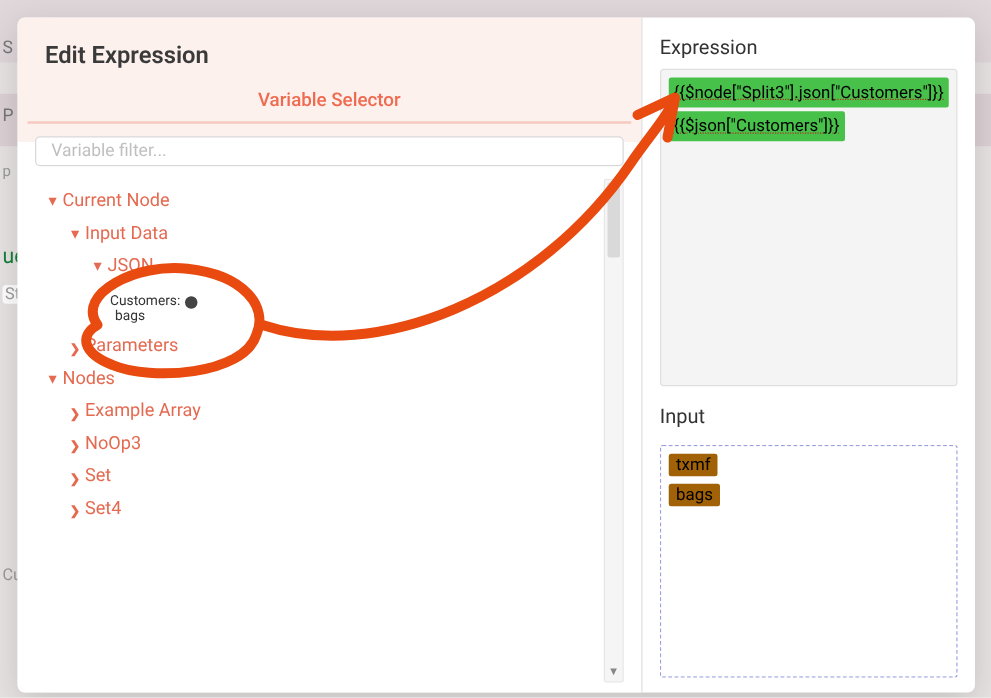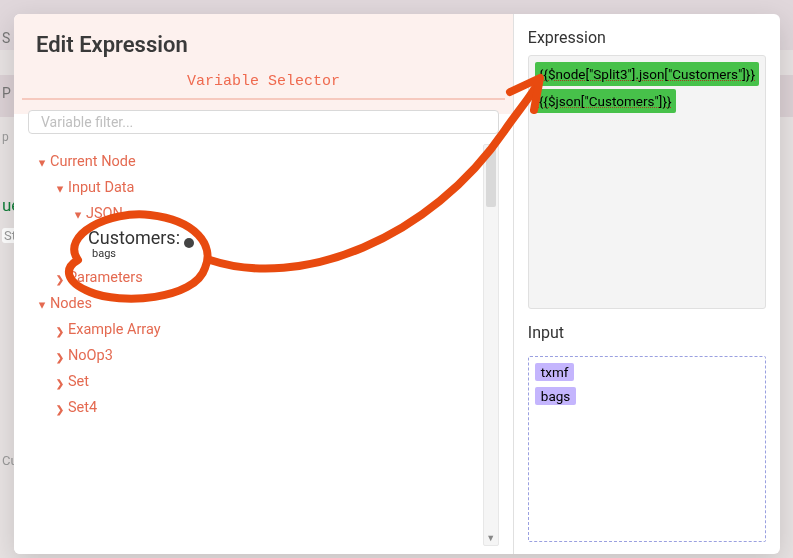--- a/index.html
+++ b/index.html
@@ -13,25 +13,25 @@
   .modal {
     position:absolute; left:14px; top:14px; width:766px; height:540px;
     background:#fff; border-radius:6px; box-shadow:0 8px 28px rgba(0,0,0,0.15);
     display:flex; overflow:hidden;
   }
   .left-pane {
     width:513px; display:flex; flex-direction:column; border-right:1px solid #e0e0e0;
     background:linear-gradient(#fdf1ee 0 100px, #fff 100px);
   }
   .title {
-    font-size:22px; font-weight:600; color:#3a3a3a; padding:18px 22px 4px;
+    font-size:19px; font-weight:600; color:#3a3a3a; padding:18px 22px 4px;
   }
   .selector-label {
     text-align:center; color:#ef6a4f; font-size:15px; font-weight:500;
-    padding:12px 0 8px; border-bottom:2px solid #f6c9be; margin:0 8px 10px;font-family:Liberation Mono, monospace;
+    padding:12px 0 8px; border-bottom:2px solid #f6c9be; margin:0 8px 10px;
   }
   .filter-wrap { padding:0 14px 10px; }
   .filter-input {
     width:100%; height:24px; border:1px solid #d9d9d9; border-radius:4px;
     padding:0 12px; font-size:14px; color:#333; outline:none;
   }
   .filter-input::placeholder { color:#bfbfbf; }
 
   .tree-wrap { position:relative; flex:1; padding:0 14px 8px 20px; overflow:hidden; }
   .tree-scroll { position:absolute; right:14px; top:0; bottom:8px; width:16px; background:#f5f5f5; border:1px solid #e7e7e7; border-radius:2px; }
@@ -41,42 +41,42 @@
   .tree-scroll .arrow.down { bottom:0; }
 
   .tree { font-size:14.5px; color:#e46a51; padding-right:22px; }
   .tree .row { display:flex; align-items:flex-end; height:26px; cursor:pointer; }
   .tree .caret { width:16px; text-align:center; font-size:11px; color:#e46a51; flex-shrink:0; }
   .tree .caret.down::before { content:"▾"; font-size:13px; }
   .tree .caret.right::before { content:"❯"; font-size:10px; font-weight:700; }
   .ind1 { padding-left:18px; }
   .ind2 { padding-left:36px; }
   .ind3 { padding-left:54px; }
-  .json-item { color:#333; font-size:18px; }
+  .json-item { color:#333; font-size:11px; }
   .json-item .bullet { display:inline-block; width:10px; height:10px; border-radius:50%; background:#444; margin-left:4px; vertical-align:middle; }
   .json-value { color:#333; font-size:11px; padding-left:58px; line-height:12px; }
 
   .right-pane { flex:1; padding:10px 14px 12px; display:flex; flex-direction:column; }
   .section-label { font-size:16px; font-weight:400; color:#333; margin:4px 0 8px; }
   .expr-box {
     height:254px; background:#f4f4f4; border:1px solid #e0e0e0; border-radius:3px;
     padding:6px 6px; font-family:monospace,"Courier New"; font-size:13.5px; line-height:22px;
     display:flex; flex-direction:column; gap:3px; align-items:flex-start;
   }
   .expr-chip {
     background:#47c14a; color:#000; padding:1px 4px; border-radius:2px;
     white-space:nowrap; text-decoration:underline dotted #a63a1f;
     text-decoration-thickness:1px;
   }
   .result-box {
     flex:1; margin-top:6px; border:1.5px dashed #9aa0e0; border-radius:2px;
     padding:6px; font-family:monospace; font-size:13.5px; display:flex; flex-direction:column;
     gap:6px; align-items:flex-start;
   }
-  .result-chip { background:#c4b5fd; color:#000; padding:1px 6px; border-radius:2px; }
+  .result-chip { background:#a16207; color:#000; padding:1px 6px; border-radius:2px; }
 
   .annot { position:absolute; pointer-events:none; }
 </style>
 </head>
 <body>
 
 <div class="viewport">
   <div class="bg-strip-1"></div>
   <div class="bg-strip-2"></div>
   <span class="bg-label" style="top:30px;">S</span>

